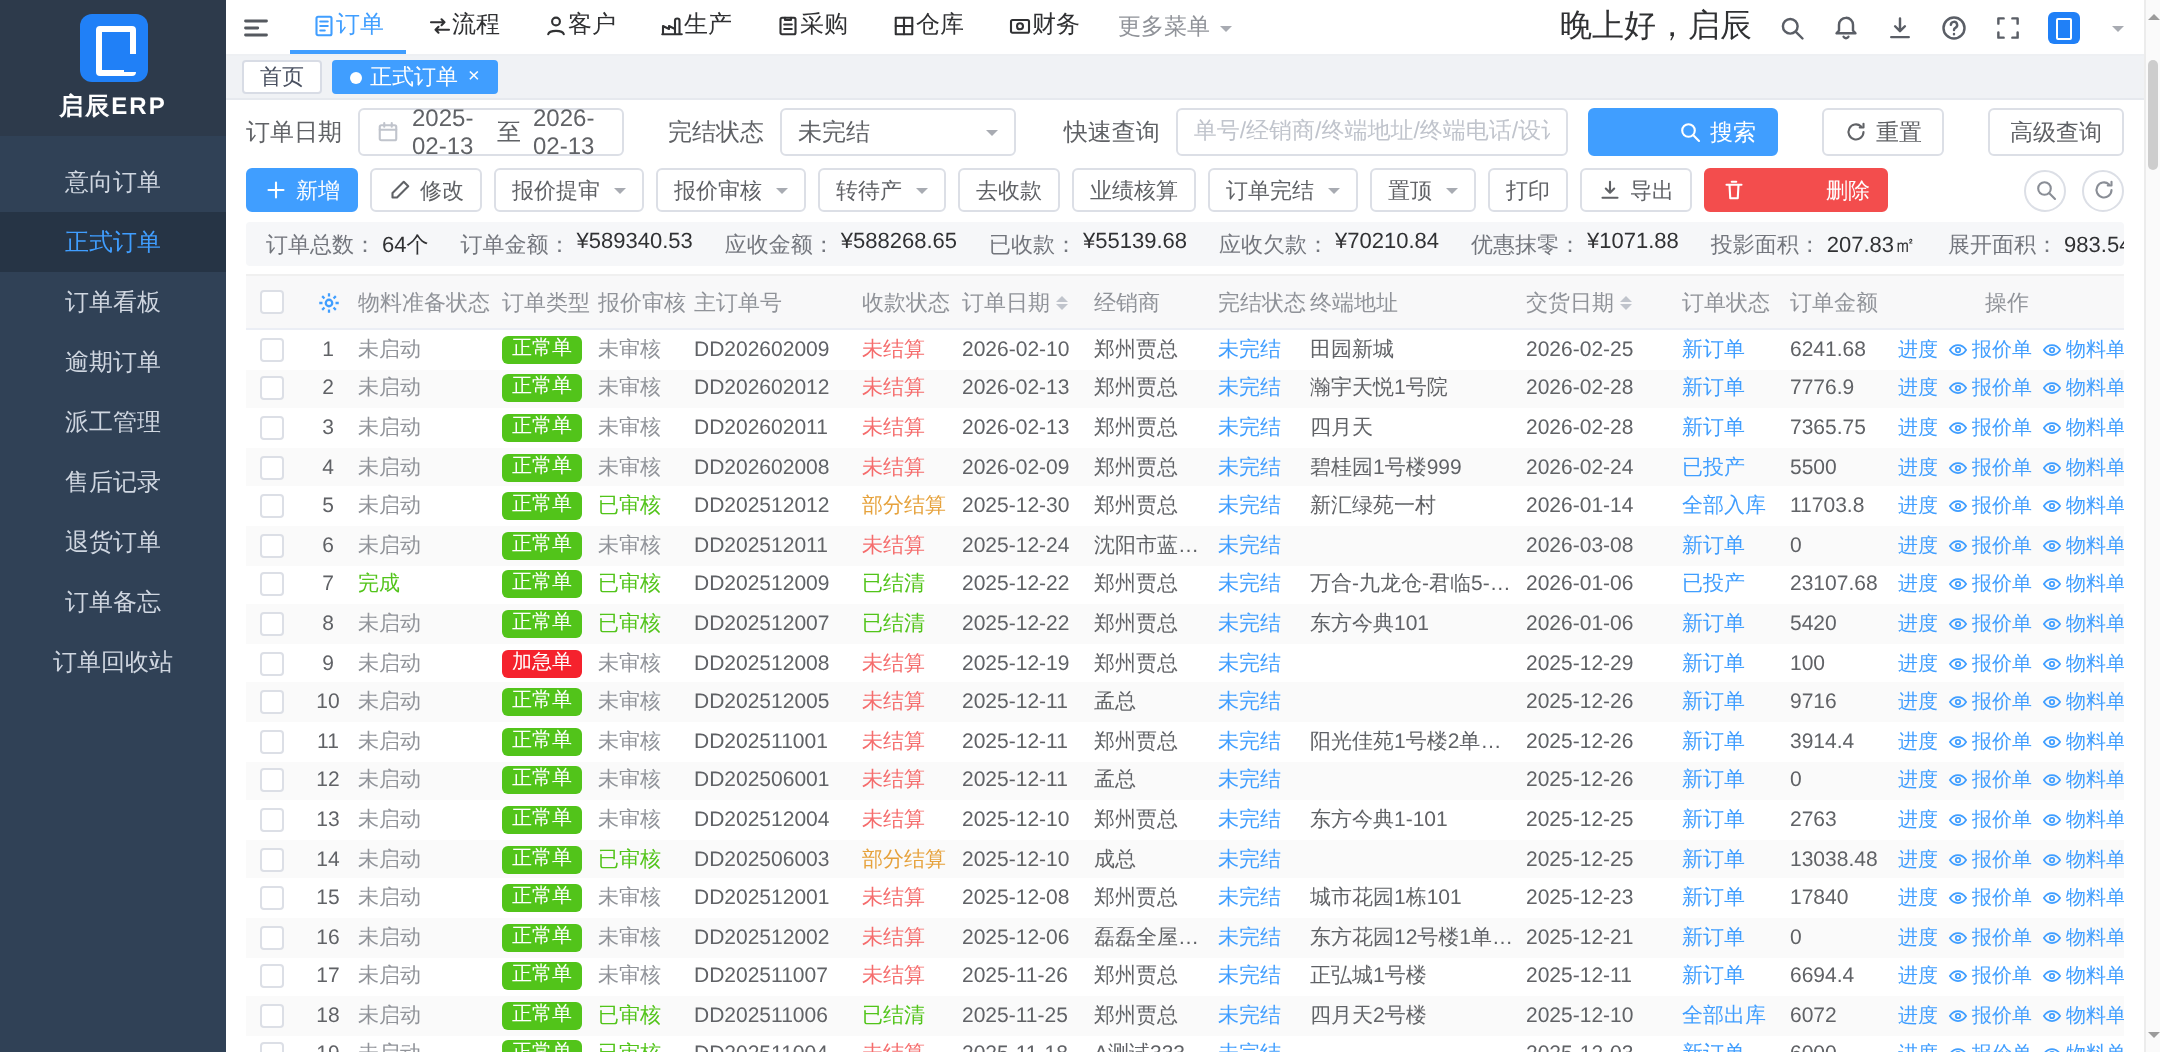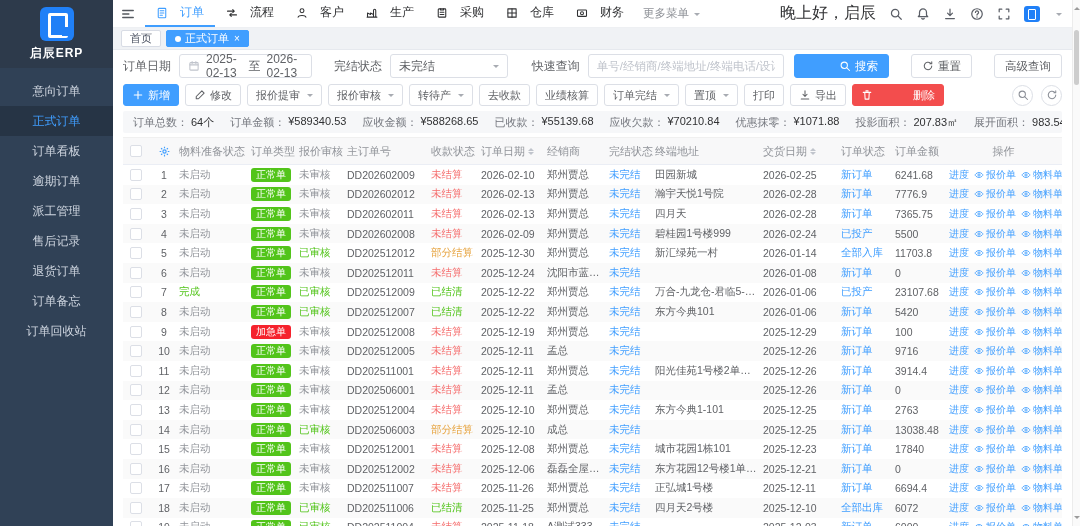--- a/index.html
+++ b/index.html
@@ -18,21 +18,21 @@
   .side-item { height:30px; line-height:30px; text-align:center; font-size:12px; color:#cfd6e0; cursor:pointer; }
   .side-item.active { background:#263445; color:#409eff; }
 
   
   .main { flex:1; display:flex; flex-direction:column; margin-right:8px; background:#fff; min-width:0; }
 
   .topbar { height:28px; background:#fff; display:flex; align-items:center; padding:0 10px 0 8px;
     border-bottom:1px solid #eef0f3; flex:0 0 28px; }
   .hamb { color:#55595f; display:flex; align-items:center; margin-right:10px; cursor:pointer; }
   .topnav { display:flex; height:100%; }
-  .nav-item { display:flex; align-items:center; gap:12px; padding:0 11px; font-size:12px; color:#303133;
+  .nav-item { display:flex; align-items:center; gap:0; padding:0 11px; font-size:12px; color:#303133;
     height:100%; border-bottom:2px solid transparent; cursor:pointer; }
   .nav-item.active { color:#409eff; border-bottom-color:#409eff; }
   .nav-item .ic { display:flex; }
   .more { display:flex; align-items:center; gap:2px; font-size:11.5px; color:#909399; padding:0 8px; cursor:pointer; }
   .topbar-right { margin-left:auto; display:flex; align-items:center; gap:13px; }
   .greeting { font-size:16px; color:#303133; }
   .hicon { color:#5a5e66; display:flex; cursor:pointer; }
   .avatar { width:16px; height:16px; background:#2080f7; border-radius:3px; position:relative; cursor:pointer; }
   .avatar::before { content:""; position:absolute; left:4px; top:3px; width:6px; height:9px; border:1.5px solid #fff; border-radius:1px; }
 
@@ -696,21 +696,21 @@
               <span class="cell c-idx">6</span>
               <span class="cell c-material"><span style="color:#909399">未启动</span></span>
               <span class="cell c-type"><span class="badge" style="background:#52c41a">正常单</span></span>
               <span class="cell c-review"><span style="color:#909399">未审核</span></span>
               <span class="cell c-orderno">DD202512011</span>
               <span class="cell c-pay"><span style="color:#f56c6c">未结算</span></span>
               <span class="cell c-odate">2025-12-24</span>
               <span class="cell c-dealer">沈阳市蓝莓经...</span>
               <span class="cell c-finish"><span style="color:#409eff">未完结</span></span>
               <span class="cell c-addr"></span>
-              <span class="cell c-ddate">2026-01-08</span>
+              <span class="cell c-ddate">2026-03-08</span>
               <span class="cell c-status"><span style="color:#409eff">新订单</span></span>
               <span class="cell c-amount">0</span>
               <span class="cell c-ops">
                 <span class="op">
                   <span>进度</span>
                 </span>
                 <span class="op">
                   <span class="ic">
                     <svg viewBox="0 0 16 16" fill="none" stroke="currentColor" stroke-width="1.4" width="10" height="10">
                       <path d="M1.5 8S4 4 8 4s6.5 4 6.5 4S12 12 8 12 1.5 8 1.5 8z"></path>

